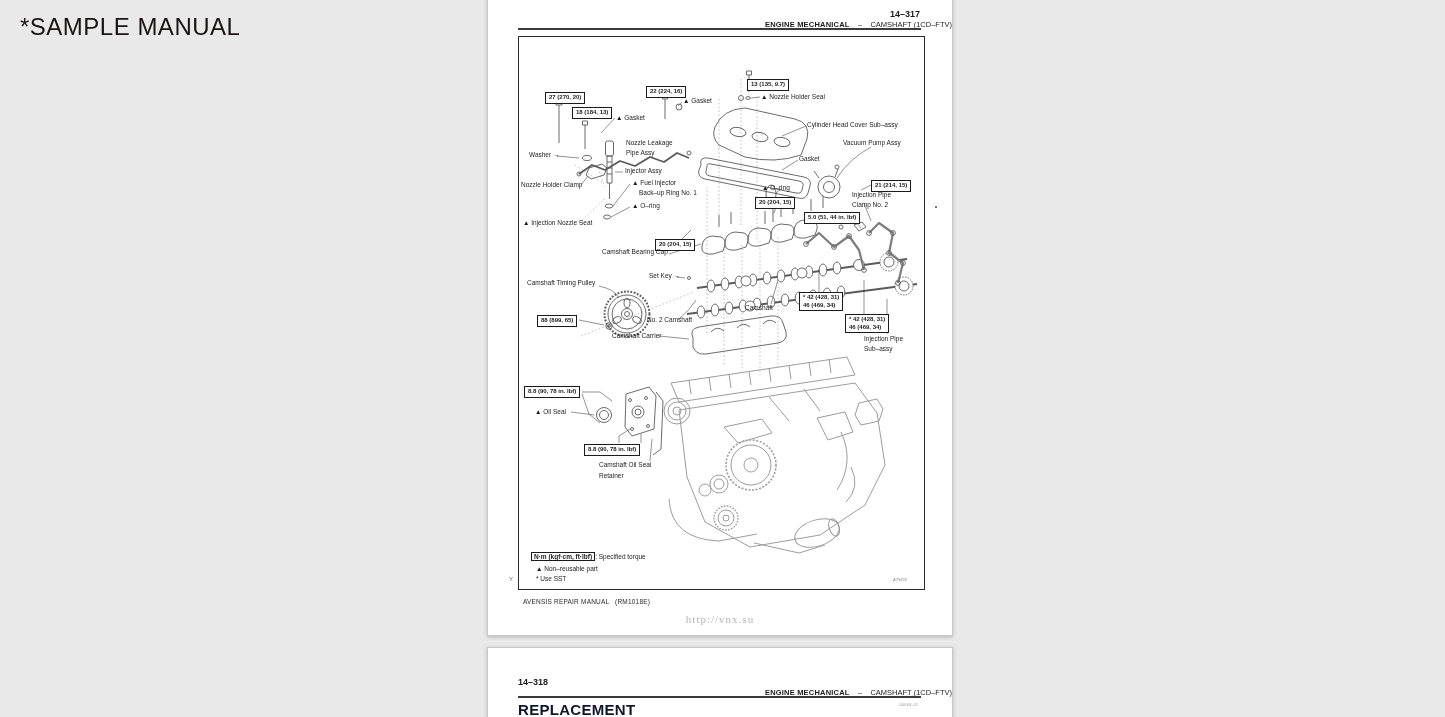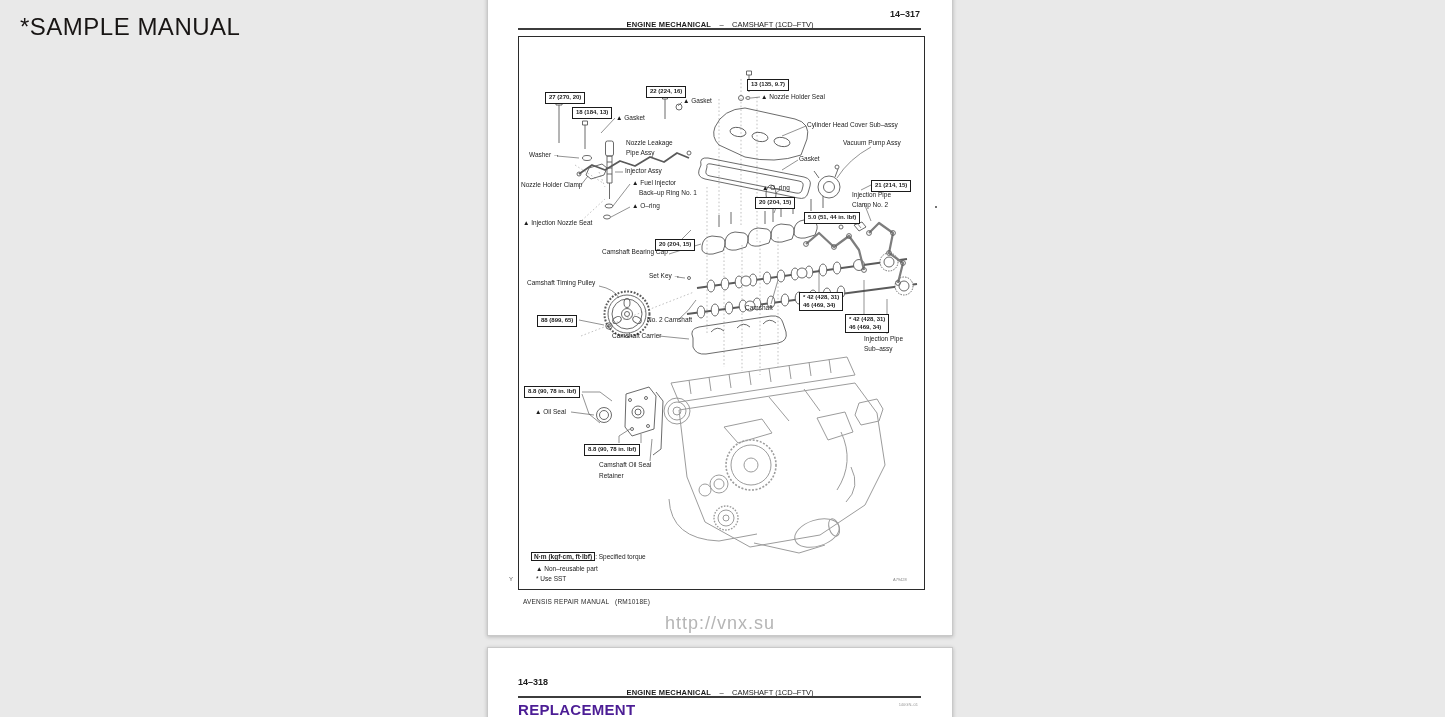--- a/index.html
+++ b/index.html
@@ -5,40 +5,40 @@
   html,body{margin:0;padding:0;}
   body{width:1445px;height:717px;background:#e9e9e9;overflow:hidden;
        font-family:"Liberation Sans",sans-serif;position:relative;}
   .sample-title{position:absolute;left:20px;top:13px;font-size:24px;color:#181514;
        letter-spacing:.5px;}
   .page{position:absolute;left:487px;width:466px;background:#fff;
        border:1px solid #c9c9c9;box-shadow:0 1px 4px rgba(0,0,0,.22);box-sizing:border-box;}
   .page1{top:-4px;height:640px;}
   .page2{top:647px;height:80px;}
   .pgnum{position:absolute;font-weight:bold;font-size:9px;color:#1b1b1b;}
-  .runhead{position:absolute;width:100%;text-align:center;font-size:7.5px;color:#1b1b1b;white-space:pre;}
+  .runhead{position:absolute;width:100%;text-align:right;font-size:7.5px;color:#1b1b1b;white-space:pre;}
   .runhead b{letter-spacing:.2px;}
   .runrule{position:absolute;left:30px;right:31px;height:2px;background:#3c3c3c;}
   .diagram-box{position:absolute;left:30px;top:39px;width:405px;height:552px;
        border:1px solid #2b2b2b;background:#fff;}
   .pl{position:absolute;font-size:6.5px;line-height:1;color:#1b1b1b;white-space:nowrap;}
   .tq{position:absolute;border:1px solid #1b1b1b;background:#fff;font-size:6px;font-weight:bold;
       color:#1b1b1b;padding:1px 3px;line-height:1.25;white-space:nowrap;z-index:3;}
   .pl{z-index:3;}
   .legend-line{position:absolute;font-size:6.5px;color:#1b1b1b;white-space:nowrap;z-index:3;}
   .tq-inline{border:1px solid #1b1b1b;font-weight:bold;padding:0 2px;display:inline-block;}
   .figcode{position:absolute;font-size:4px;color:#8a8a8a;z-index:3;}
   .sideletter{position:absolute;font-size:6px;color:#555;}
   .straydot{position:absolute;width:2px;height:2px;border-radius:50%;background:#444;}
   .footerline{position:absolute;left:35px;top:601px;font-size:6.5px;color:#2a2a2a;
       letter-spacing:.2px;white-space:pre;}
   .watermark{position:absolute;left:50%;transform:translateX(-50%);top:616px;
-      font-family:Liberation Sans, sans-serif;font-size:18px;color:#b5b5b5;letter-spacing:1px;text-align:right;}
+      font-family:Liberation Serif, serif;font-size:11px;color:#b5b5b5;letter-spacing:1px;text-align:right;}
   .sect-code{position:absolute;font-size:4px;color:#9a9a9a;}
-  .repl-title{position:absolute;left:30px;top:53px;font-size:15px;font-weight:bold;color:#4c1d95;
+  .repl-title{position:absolute;left:30px;top:53px;font-size:15px;font-weight:bold;color:#0f172a;
       letter-spacing:.3px;}
   svg{position:absolute;left:0;top:0;}
 </style>
 </head>
 <body>
 
 <div class="sample-title">*SAMPLE MANUAL</div>
 
 <div class="page page1">
   <div class="pgnum" style="top:12px;right:32px;">14–317</div>

